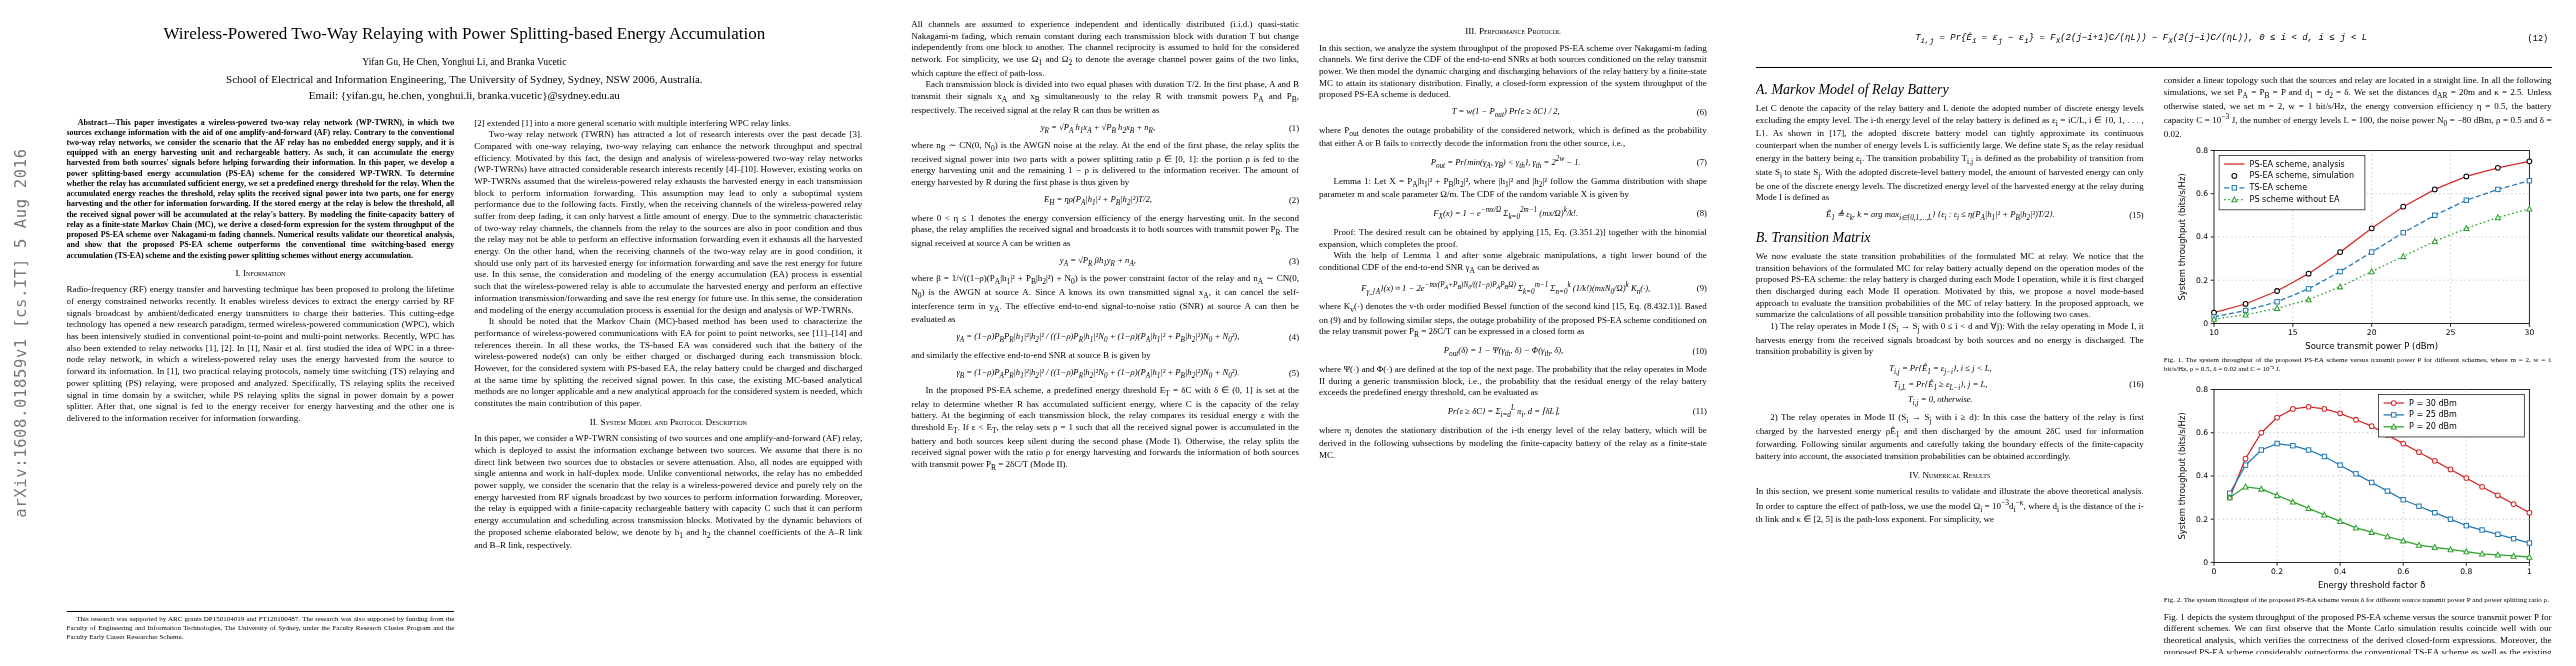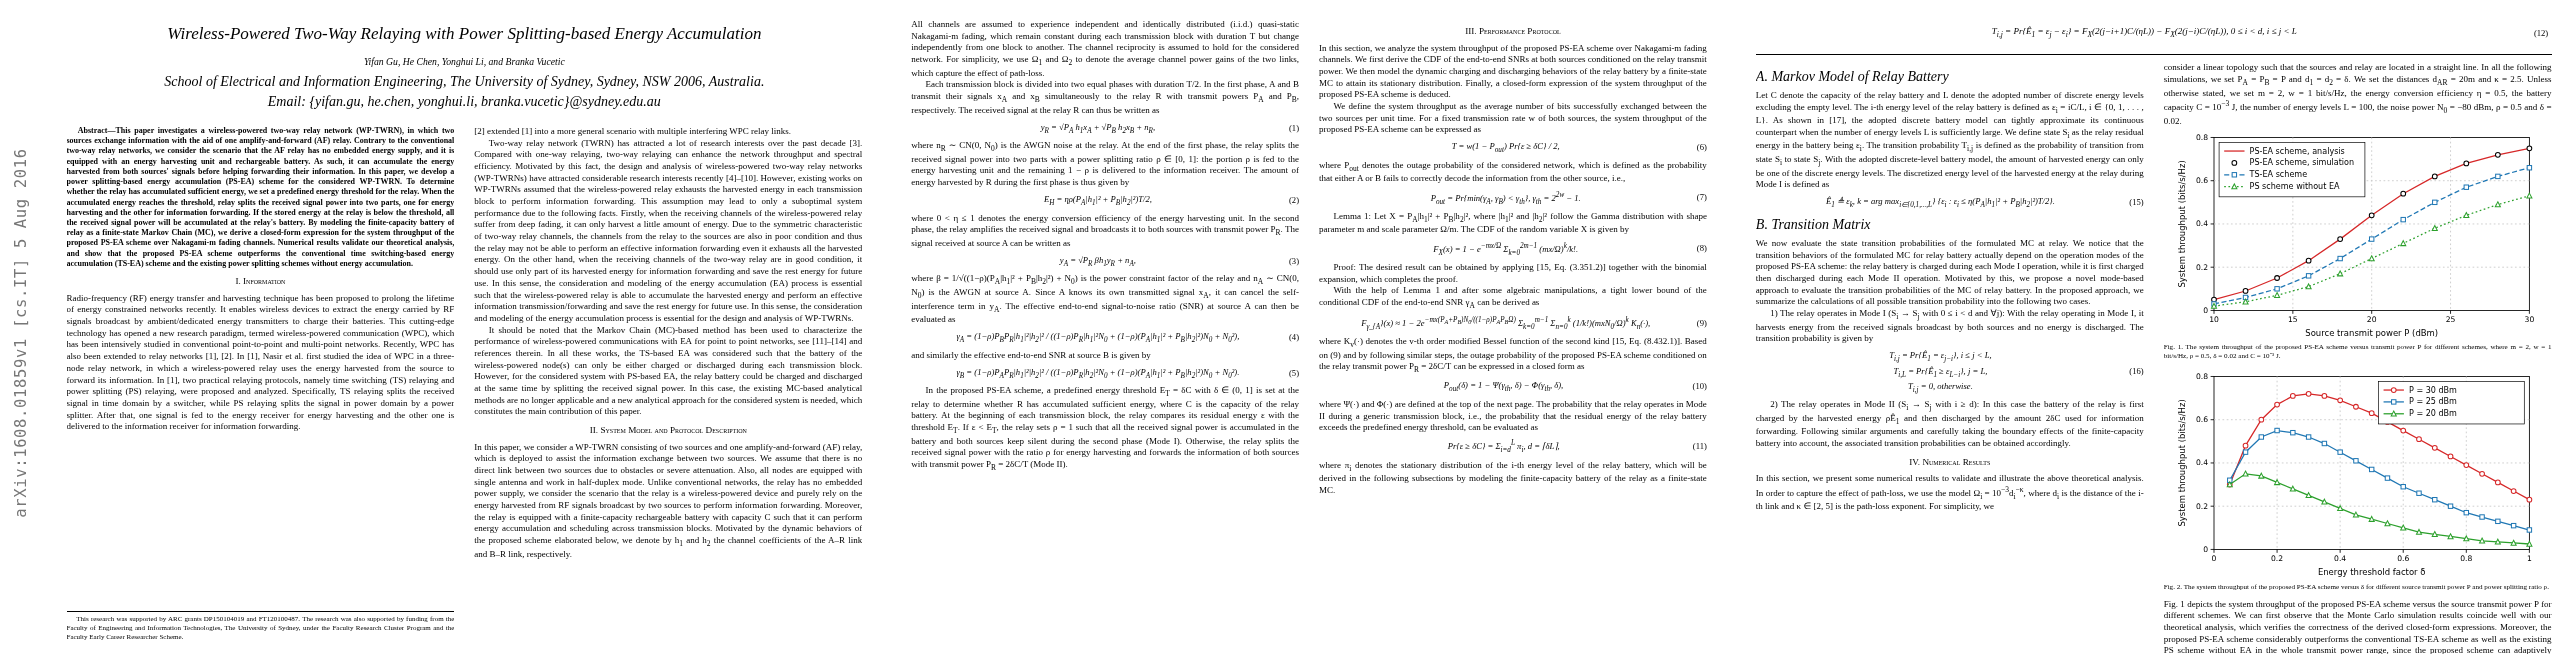--- a/index.html
+++ b/index.html
@@ -11,37 +11,37 @@
          white-space:nowrap;font-family:"DejaVu Sans Mono", monospace;
          font-size:15.6px;color:#777;letter-spacing:0.6px;}
 
   .paper{position:absolute;left:42px;top:0;right:0;bottom:0;display:flex;}
   .page{flex:1 1 0;box-sizing:border-box;padding:19px 24.5px 13.3px;display:flex;flex-direction:column;min-width:0;}
   .cols{flex:1;min-height:0;display:flex;gap:20px;}
   .col{flex:1 1 0;min-width:0;overflow:hidden;position:relative;
        text-align:justify;font-size:9px;line-height:1.3;padding-bottom:1.1px;}
 
   
-  .page-header{text-align:center;margin:2.2px 0 14.5px;font-style:italic;}
+  .page-header{text-align:center;margin:2.2px 0 14.5px;}
   .page-header h1{font-size:17px;font-weight:normal;margin:2.2px 0 11px;line-height:1.25;}
   .authors{font-size:9.7px;margin-bottom:5.6px;}
-  .affil{font-size:14px;line-height:1.4;}
+  .affil{font-size:11px;line-height:1.4;}
 
   .abstract{font-weight:bold;font-size:8px;line-height:1.28;margin:0 0 5.6px;text-indent:1.4em;}
   .para{margin:0;text-indent:1.6em;}
   .para.noindent{text-indent:0;}
   .sec-heading{text-align:center;font-variant:small-caps;font-size:9.2px;margin:7.2px 0 4.4px;}
   .sub-heading{font-style:italic;font-size:14px;margin:6.1px 0 3.3px;}
 
   .eq-row{display:flex;align-items:center;gap:4.4px;margin:4.4px 0;}
   .eq-body{flex:1;text-align:center;font-style:italic;font-size:8.6px;line-height:1.45;}
   .eq-num{font-style:normal;font-size:8.6px;flex:0 0 auto;}
 
   .wide-eqs{border-bottom:0.6px solid #000;padding:1.1px 3.3px 7.8px;margin-bottom:7.8px;}
-  .wide-eqs .eq-row{margin:5px 0;}
+  .wide-eqs .eq-row{margin:12px 0;font-family:Liberation Mono, monospace;}
   .wide-eqs .eq-body{font-size:9px;}
 
   .footnote{position:absolute;bottom:12px;left:0;right:0;background:#fff;
             border-top:0.6px solid #000;padding-top:3.3px;
             font-size:7px;line-height:1.28;text-indent:1.4em;}
 
   figure{margin:1.1px 0 6.7px;text-align:center;}
   .chart-box{width:94%;margin:0 auto;border:0;}
   .chart-svg{width:100%;height:auto;display:block;background:#fff;
              font-family:"DejaVu Sans", sans-serif;}
@@ -104,21 +104,20 @@
           <p class="para noindent">and similarly the effective end-to-end SNR at source B is given by</p>
           <div class="eq-row">
             <span class="eq-body">γ<sub>B</sub> = (1−ρ)P<sub>A</sub>P<sub>R</sub>|h<sub>1</sub>|²|h<sub>2</sub>|² / ((1−ρ)P<sub>R</sub>|h<sub>2</sub>|²N<sub>0</sub> + (1−ρ)(P<sub>A</sub>|h<sub>1</sub>|² + P<sub>B</sub>|h<sub>2</sub>|²)N<sub>0</sub> + N<sub>0</sub>²).</span>
             <span class="eq-num">(5)</span>
           </div>
           <p class="para">In the proposed PS-EA scheme, a predefined energy threshold E<sub>T</sub> = δC with δ ∈ (0, 1] is set at the relay to determine whether R has accumulated sufficient energy, where C is the capacity of the relay battery. At the beginning of each transmission block, the relay compares its residual energy ε with the threshold E<sub>T</sub>. If ε &lt; E<sub>T</sub>, the relay sets ρ = 1 such that all the received signal power is accumulated in the battery and both sources keep silent during the second phase (Mode I). Otherwise, the relay splits the received signal power with the ratio ρ for energy harvesting and forwards the information of both sources with transmit power P<sub>R</sub> = 2δC/T (Mode II).</p>
         </div>
       <div class="col" id="p1c1">
           <div class="sec-heading">III. Performance Protocol</div>
           <p class="para noindent">In this section, we analyze the system throughput of the proposed PS-EA scheme over Nakagami-m fading channels. We first derive the CDF of the end-to-end SNRs at both sources conditioned on the relay transmit power. We then model the dynamic charging and discharging behaviors of the relay battery by a finite-state MC to attain its stationary distribution. Finally, a closed-form expression of the system throughput of the proposed PS-EA scheme is deduced.</p>
-          <p class="para">We define the system throughput as the average number of bits successfully exchanged between the two sources per unit time. For a fixed transmission rate w of both sources, the system throughput of the proposed PS-EA scheme can be expressed as</p>
           <div class="eq-row">
             <span class="eq-body">T = w(1 − P<sub>out</sub>) Pr{ε ≥ δC} / 2,</span>
             <span class="eq-num">(6)</span>
           </div>
           <p class="para noindent">where P<sub>out</sub> denotes the outage probability of the considered network, which is defined as the probability that either A or B fails to correctly decode the information from the other source, i.e.,</p>
           <div class="eq-row">
             <span class="eq-body">P<sub>out</sub> = Pr{min(γ<sub>A</sub>, γ<sub>B</sub>) &lt; γ<sub>th</sub>},   γ<sub>th</sub> = 2<sup>2w</sup> − 1.</span>
             <span class="eq-num">(7)</span>
           </div>
           <p class="para">Lemma 1: Let X = P<sub>A</sub>|h<sub>1</sub>|² + P<sub>B</sub>|h<sub>2</sub>|², where |h<sub>1</sub>|² and |h<sub>2</sub>|² follow the Gamma distribution with shape parameter m and scale parameter Ω/m. The CDF of the random variable X is given by</p>

